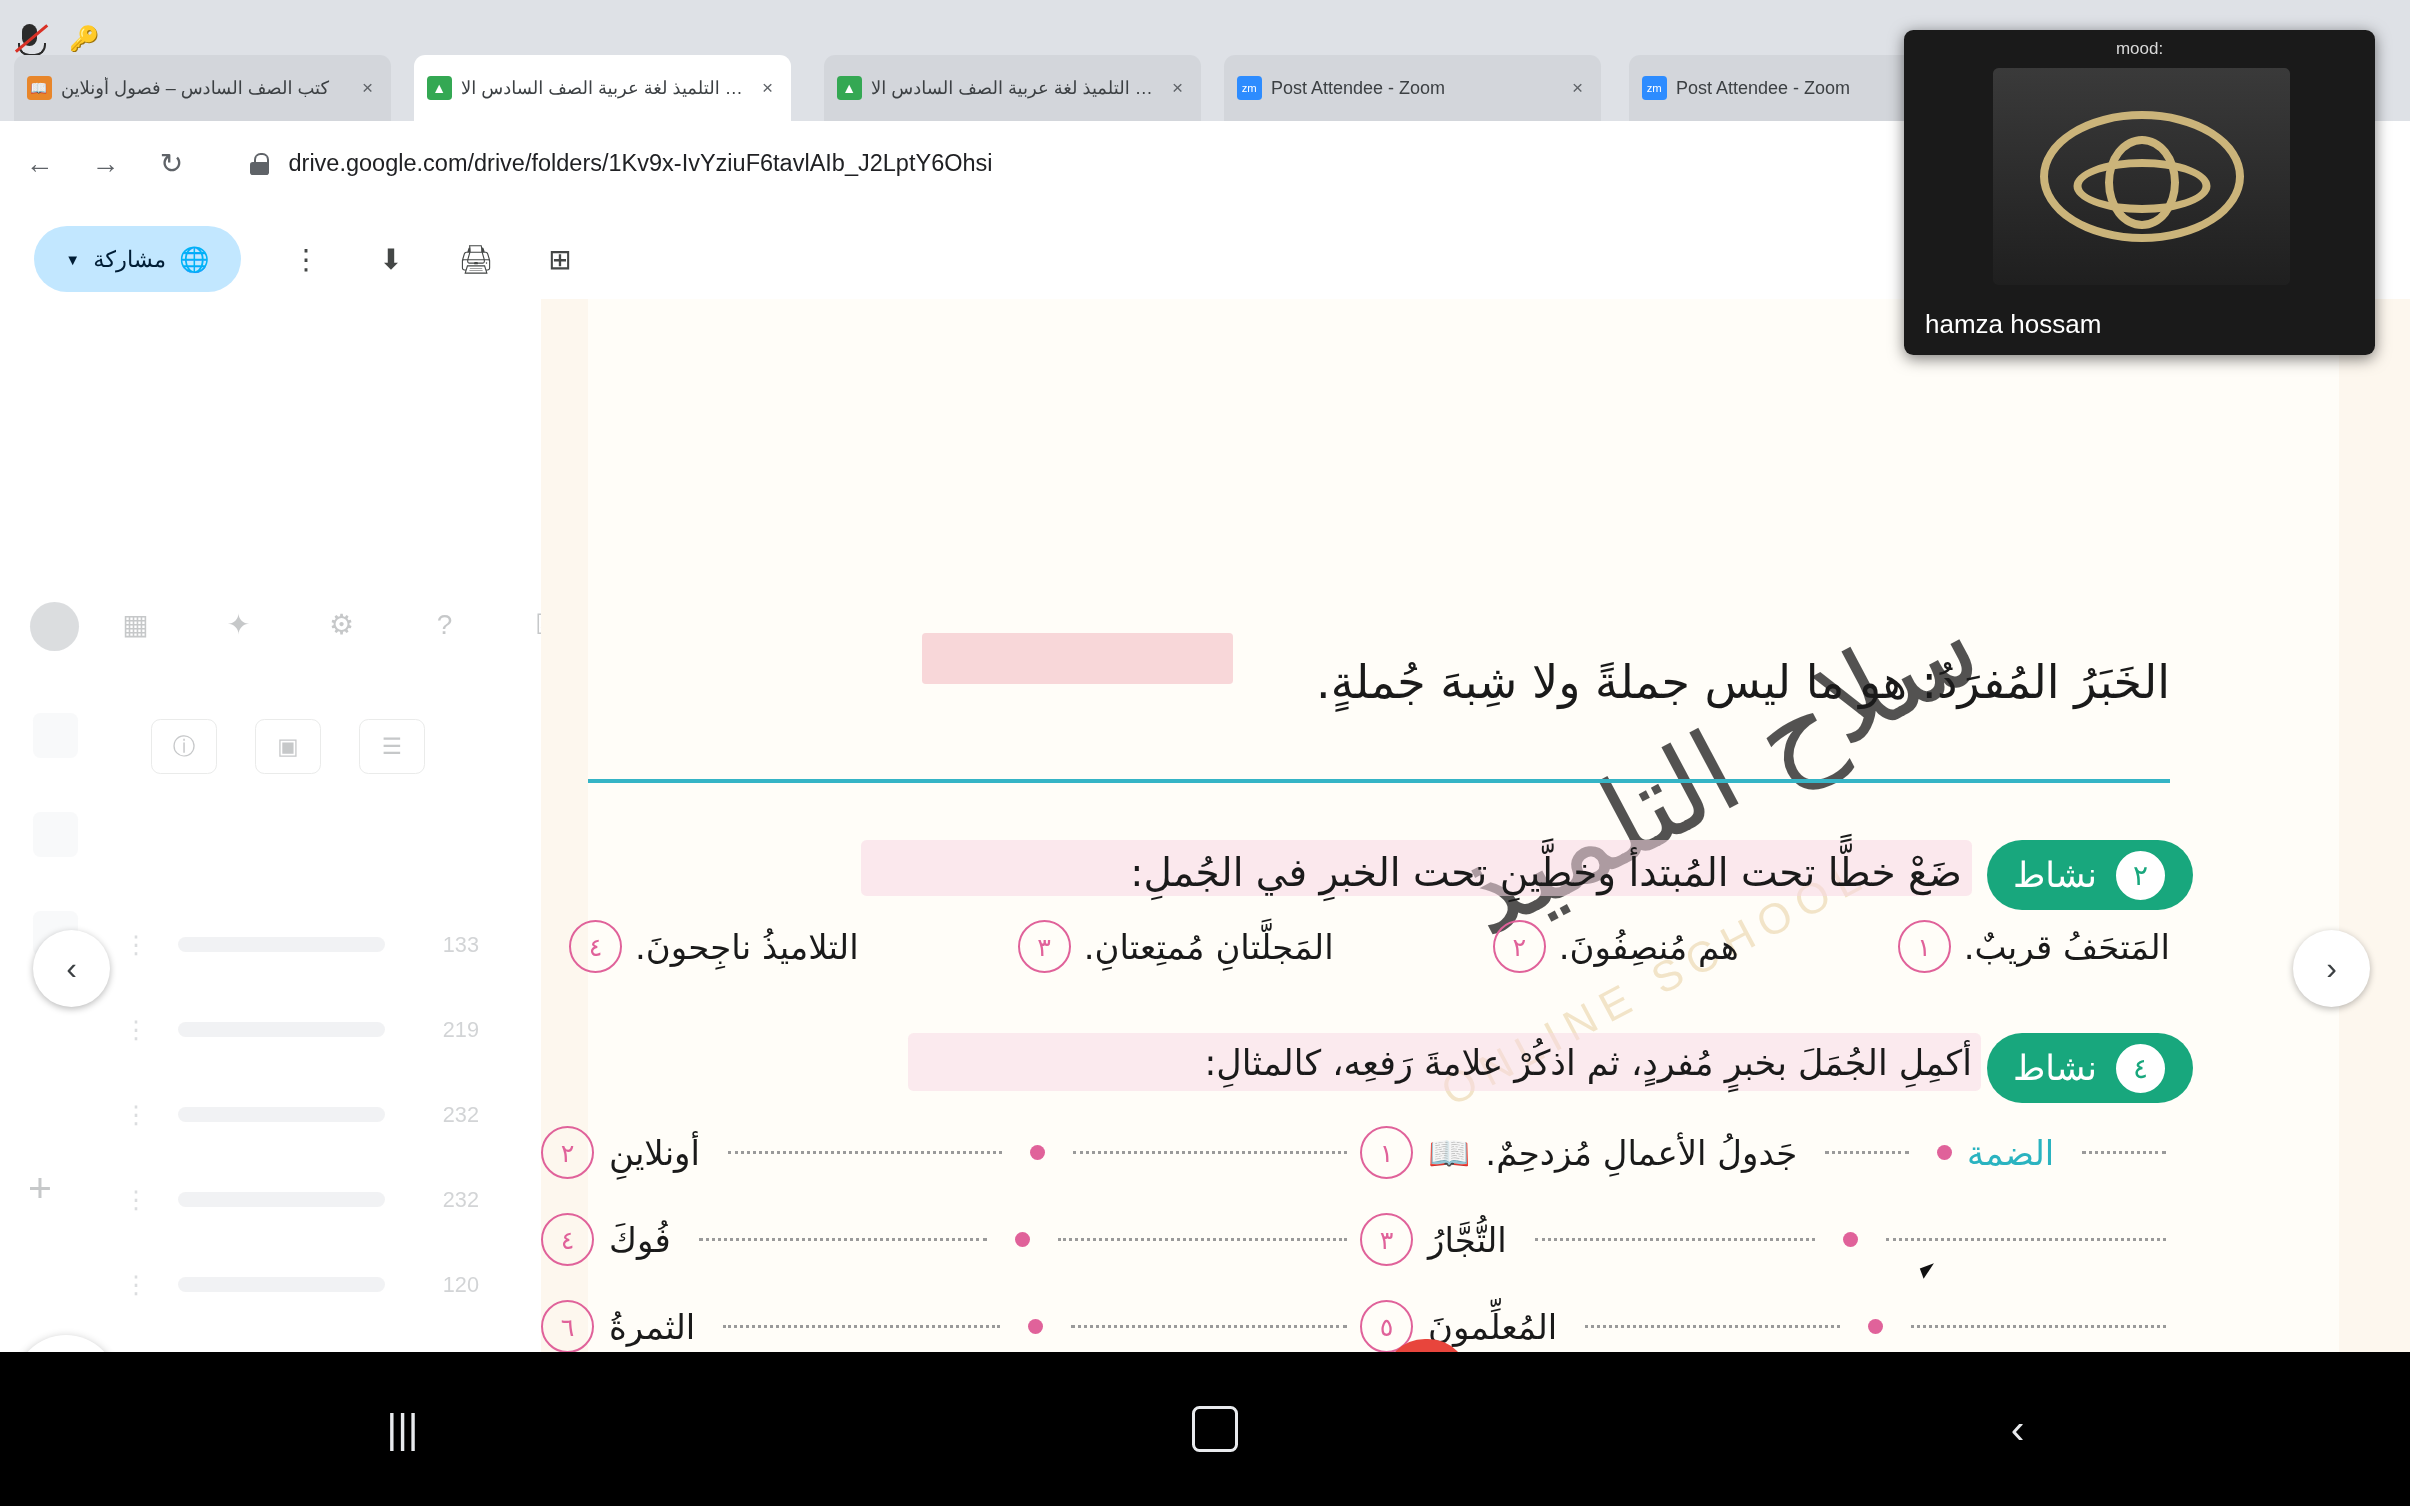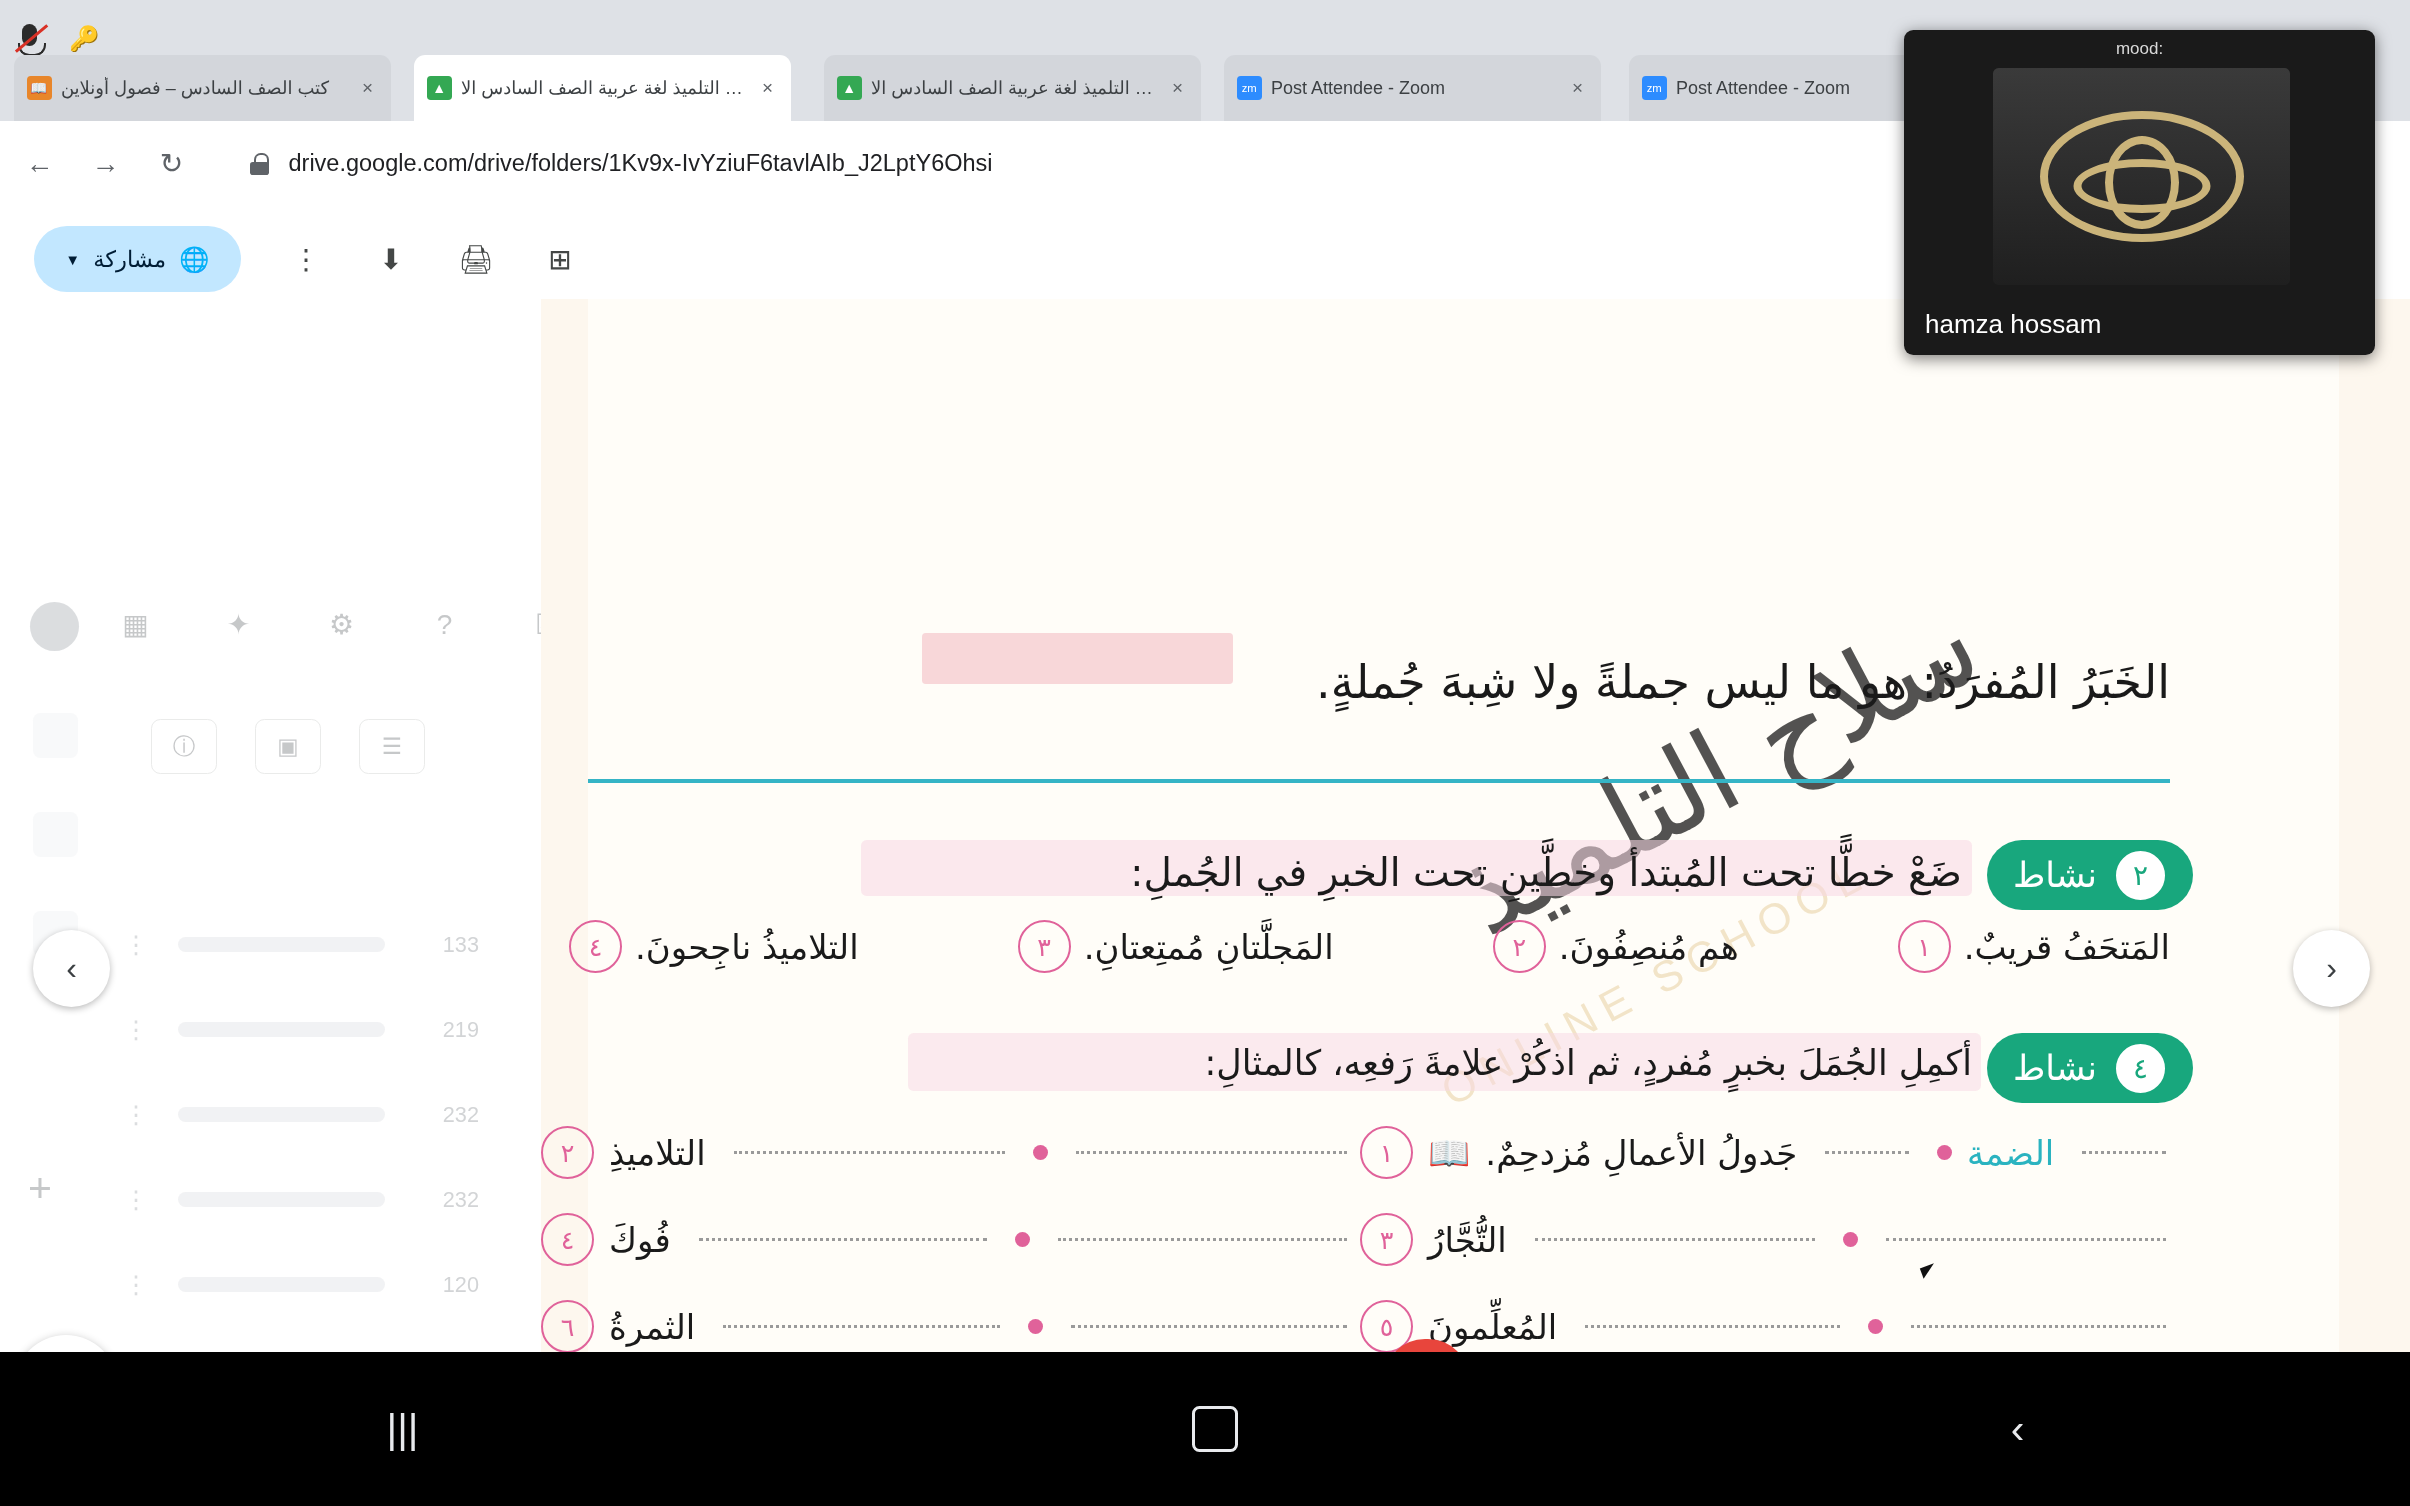--- a/index.html
+++ b/index.html
@@ -322,21 +322,21 @@
               <span class="numcirc-p">١</span>
               <span>📖</span>
               <span>جَدولُ الأعمالِ مُزدحِمٌ.</span>
               <span class="dots-line"></span>
               <span class="reddot"></span>
               <span class="ans">الضمة</span>
               <span class="dots-line"></span>
             </div>
             <div class="ex-cell ar">
               <span class="numcirc-p">٢</span>
-              <span>التلاميذِ</span>
+              <span>أونلاينِ</span>
               <span class="dots-line"></span>
               <span class="reddot"></span>
               <span class="dots-line"></span>
             </div>
           </div>
 
           <div class="ex-row">
             <div class="ex-cell ar">
               <span class="numcirc-p">٣</span>
               <span>التُّجَّارُ</span>

